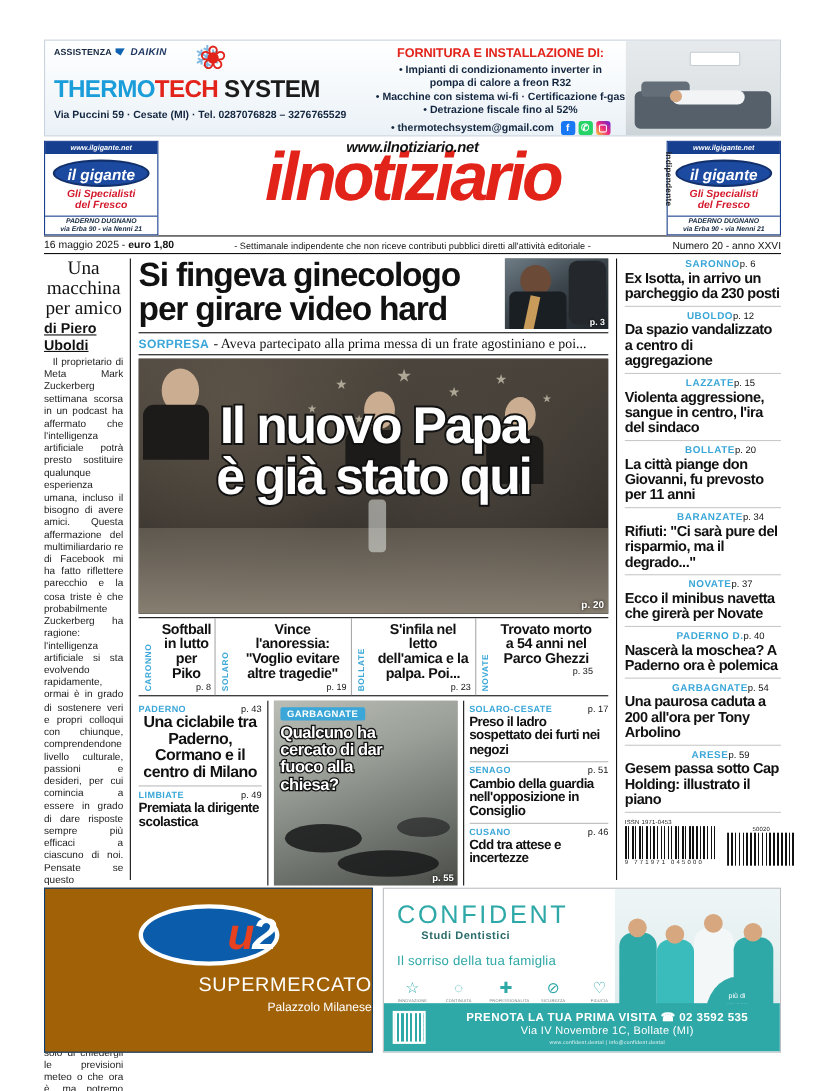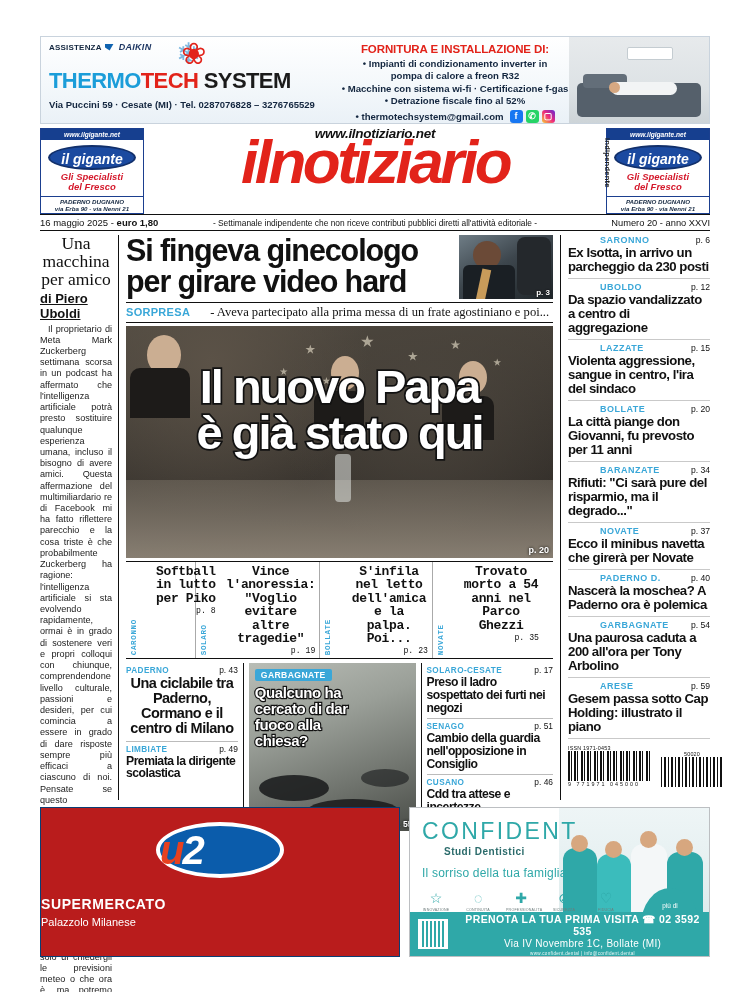--- a/index.html
+++ b/index.html
@@ -90,42 +90,42 @@
   .lead-wrap{ display:flex; gap:6px;}
   .lead-head{ flex:1; font-size:30.5px; font-weight:800; line-height:1.0; letter-spacing:-1.1px; color:#111;}
   .lead-thumb{ width:94px; height:64px; position:relative; overflow:hidden; background:#2b3236;}
   .lt-bg{position:absolute;inset:0;background:linear-gradient(150deg,#6f7d86 0%,#3d464d 45%,#1f2529 100%);}
   .lt-p1{position:absolute;left:14px;top:6px;width:28px;height:28px;border-radius:50%;background:#6b4a37;}
   .lt-body{position:absolute;left:4px;top:30px;width:52px;height:40px;background:#1a1f24;border-radius:6px 6px 0 0;}
   .lt-strap{position:absolute;left:20px;top:34px;width:9px;height:32px;background:#c89b5a;transform:rotate(12deg);}
   .lt-p2{position:absolute;right:2px;top:2px;width:34px;height:58px;background:#24282c;border-radius:8px;}
   .lt-pg{position:absolute;right:3px;bottom:2px;font-size:8px;font-weight:800;color:#fff;text-shadow:0 0 2px #000;}
 
-  .kicker-row{ display:flex; align-items:baseline; gap:20px; border-top:1px solid #111; border-bottom:1px solid #111; margin-top:3px; padding:2px 0;}
+  .kicker-row{ display:flex; align-items:baseline; gap:4px; border-top:1px solid #111; border-bottom:1px solid #111; margin-top:3px; padding:2px 0;}
   .kicker{ color:#3aa7d8; font-size:11px; font-weight:800; letter-spacing:.3px;}
   .kicker-txt{ font-family:"Liberation Serif", serif; font-size:12.6px; color:#111;}
 
   .bigphoto{ position:relative; height:232px; margin-top:3px; overflow:hidden; background:#3a3530;}
   .bp-sky{ position:absolute; inset:0; background:
      radial-gradient(circle at 20% 15%, #5b5247 0%, transparent 40%),
      radial-gradient(circle at 70% 30%, #4a443c 0%, transparent 45%),
      linear-gradient(170deg,#504a41 0%,#3b3630 55%,#2e2a26 100%);}
   .star{ position:absolute; width:10px;height:10px; background:#cfc7b4;
      clip-path: polygon(50% 0%,61% 35%,98% 35%,68% 57%,79% 91%,50% 70%,21% 91%,32% 57%,2% 35%,39% 35%); opacity:.75;}
   .face{ position:absolute; border-radius:50%; background:#cbae92; }
   .frock{ position:absolute; background:#1d1b19; border-radius:10px 10px 0 0;}
   .bottle{position:absolute;left:49%;top:55%;width:16px;height:48px;background:rgba(225,230,225,.55);border-radius:4px;}
   .ground{position:absolute;left:0;right:0;bottom:0;height:78px;background:linear-gradient(180deg,rgba(120,112,100,.55),rgba(150,140,126,.85));}
   .bp-head{ position:absolute; left:0; right:0; top:38px; text-align:center;
      font-size:47px; font-weight:800; letter-spacing:-2px; line-height:.98; color:#fff;
      -webkit-text-stroke:3.5px #111; paint-order: stroke fill;}
   .bp-pg{ position:absolute; right:4px; bottom:3px; font-size:9px; font-weight:800; color:#fff; text-shadow:0 0 3px #000;}
 
   .teaser-row{ display:flex; border-top:1px solid #111; border-bottom:1px solid #111; margin-top:3px; }
-  .teaser{ display:flex; gap:18px; padding:3px 4px; border-right:1px solid #aaa;font-family:Liberation Mono, monospace;}
+  .teaser{ display:flex; gap:8px; padding:3px 4px; border-right:1px solid #aaa;}
   .teaser:last-child{ border-right:none;}
   .t-city{ writing-mode:vertical-rl; transform:rotate(180deg); color:#3aa7d8; font-size:7.6px; font-weight:800; letter-spacing:.6px;}
   .t-body{ flex:1; }
   .t-head{ font-size:13px; font-weight:800; line-height:1.03; letter-spacing:-.35px; color:#111; text-align:center;}
   .t-pg{ text-align:right; font-size:8.2px; color:#111; margin-top:1px;}
   .tw1{width:70px;} .tw2{width:124px;} .tw3{width:113px;} .tw4{width:110px;}
 
   .low-row{ display:flex; margin-top:4px; height:168px;}
   .lr-a{ width:120px; border-right:1px solid #111; padding-right:5px;}
   .lr-b{ width:170px; position:relative; overflow:hidden; background:#8a8c86; margin:0 5px;}
@@ -143,42 +143,42 @@
   .soot{position:absolute;background:#17191a;border-radius:50%;opacity:.85;}
   .garb-tag{ position:absolute; left:6px; top:6px; background:#3aa7d8; color:#fff; font-size:8.6px;
      font-weight:800; letter-spacing:.4px; padding:1px 6px; border-radius:2px;}
   .garb-head{ position:absolute; left:6px; top:22px; width:120px; font-size:15px; font-weight:800;
      line-height:1.06; letter-spacing:-.4px; color:#fff; -webkit-text-stroke:2.4px #111; paint-order: stroke fill;}
   .garb-pg{ position:absolute; right:3px; bottom:2px; font-size:8.6px; font-weight:800; color:#fff; text-shadow:0 0 3px #000;}
 
   
   .rc-item{ border-bottom:1px solid #c9c9c9; padding:3px 0 4px;}
   .rc-item:first-child{ padding-top:0;}
-  .rc-top{ display:flex; justify-content:space-between; align-items:baseline;margin-left:32px;}
+  .rc-top{ display:flex; justify-content:center; align-items:baseline;margin-left:32px;}
   .rc-city{ color:#3aa7d8; font-size:9px; font-weight:800; letter-spacing:.5px;}
   .rc-pg{ font-size:8.6px; color:#111;}
   .rc-head{ font-size:13.2px; font-weight:800; line-height:1.06; letter-spacing:-.45px; color:#111; margin-top:1px;}
   .rc-special{ display:flex; flex-direction:column; padding-top:4px;}
   .rc-special .sp{ color:#3aa7d8; font-size:12.2px; font-weight:800;}
   .rc-special .sppg{ text-align:right; font-size:10px; color:#111;}
 
   .barcodes{ display:flex; gap:9px; align-items:flex-end; margin-top:6px;}
   .bc{ position:relative; }
   .bc .isbn{ font-size:5.4px; letter-spacing:.2px; color:#111; }
   .bc .bars{ height:30px; background:repeating-linear-gradient(90deg,#111 0 1.6px,#fff 1.6px 3px,#111 3px 4px,#fff 4px 6.5px); }
   .bc .digits{ font-size:5.4px; letter-spacing:2px; color:#111;}
   .bc2 .bars{ width:62px; background:repeating-linear-gradient(90deg,#111 0 1.4px,#fff 1.4px 3.4px,#111 3.4px 5px,#fff 5px 7px);}
 
   
   .bottom{ display:flex; gap:9px; margin-top:7px; height:150px;}
-  .ad-u2{ width:360px; background:#b91c1c; border:1px solid #0a3d73; position:relative; color:#fff; text-align:left;}
+  .ad-u2{ width:299px; background:#a16207; border:1px solid #0a3d73; position:relative; color:#fff; text-align:right;}
   .u2-oval{ margin:14px auto 0; width:128px;height:56px; border-radius:50%; background:#0b5cab; border:4px solid #fff; position:relative;}
   .u2-txt{ position:absolute; inset:0; line-height:48px; font-size:40px; font-style:italic; font-weight:800; letter-spacing:-2px;}
   .u2-txt .u{color:#e8411f;} .u2-txt .two{color:#fff;}
-  .u2-name{ margin-top:18px; font-size:14px; font-weight:700; letter-spacing:.6px;}
+  .u2-name{ margin-top:7px; font-size:18px; font-weight:400; letter-spacing:.6px;}
   .u2-l1{ margin-top:4px; font-size:11px;}
   .u2-l2{ font-size:11px;}
 
   .ad-conf{ flex:1; border:1px solid #bcbfc2; background:#fff; position:relative; overflow:hidden;}
   .cf-left{ position:absolute; left:0; top:0; width:210px; padding:10px 0 0 12px;}
   .cf-name{ color:#2fa8a8; font-size:23px; font-weight:400; letter-spacing:2.4px;}
   .cf-sub{ color:#2b6b6b; font-size:10px; font-weight:700; letter-spacing:.5px; margin-top:1px; margin-left:22px;}
   .cf-claim{ color:#2fa8a8; font-size:12px; margin-top:9px; letter-spacing:.2px;}
   .cf-icons{ display:flex; gap:14px; margin-top:10px;}
   .cf-ic{ text-align:center; width:30px;}

